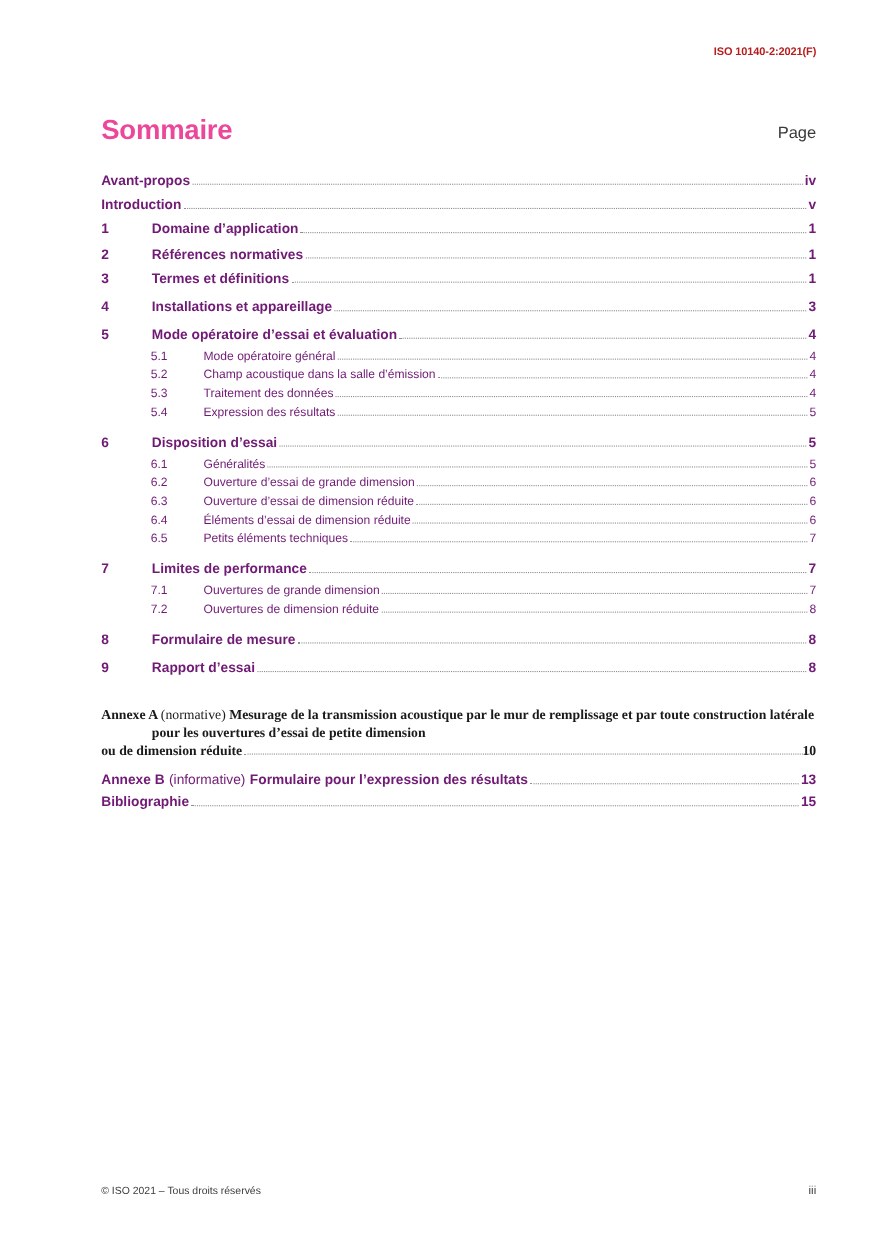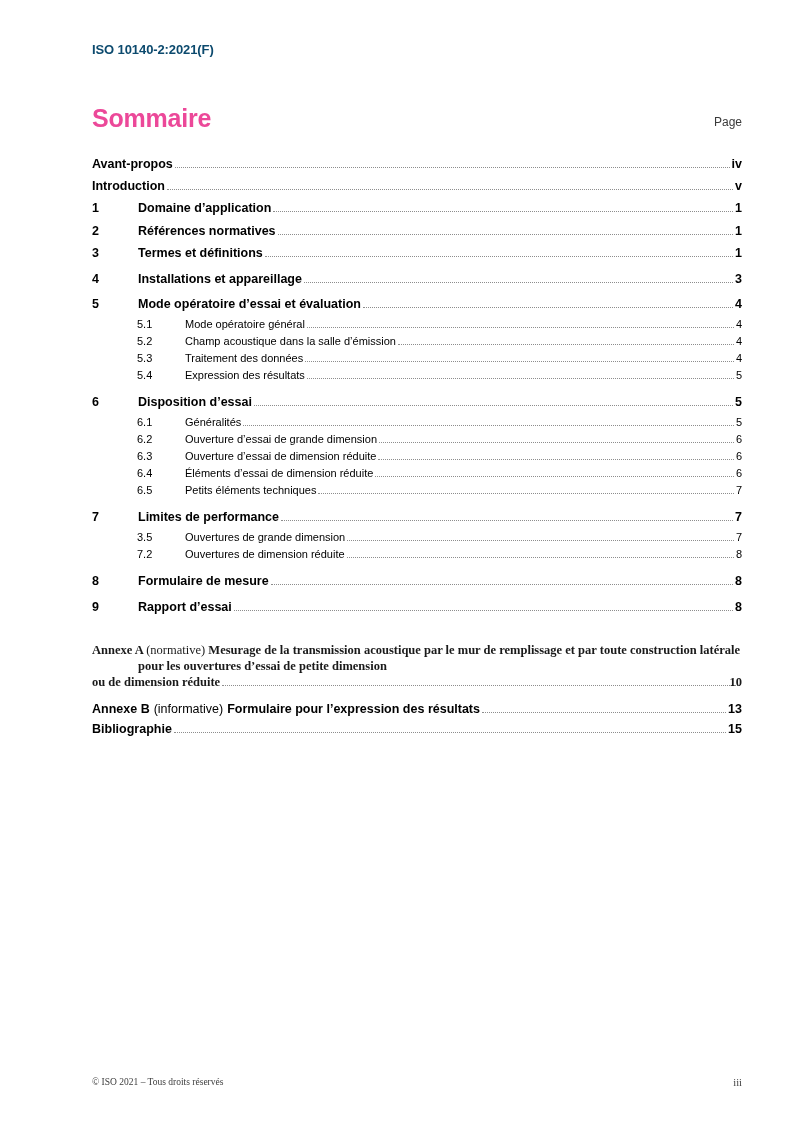--- a/index.html
+++ b/index.html
@@ -19,26 +19,26 @@
     overflow: hidden;
     box-sizing: border-box;
   }
 
   
   .doc-header {
     position: absolute;
     top: 42px;
     left: 92px;
     right: 51px;
-    text-align: left;
+    text-align: right;
     font-family: "Liberation Sans", "DejaVu Sans", sans-serif;
     font-weight: bold;
-    font-size: 13px;
+    font-size: 10px;
     letter-spacing: -0.1px;
-    color: #0c4a6e;
+    color: #b91c1c;
   }
 
   
   .title-row {
     position: absolute;
     top: 106px;
     left: 92px;
     right: 51px;
     display: flex;
     align-items: flex-end;
@@ -47,39 +47,39 @@
   .toc-title {
     font-family: "Liberation Sans", "DejaVu Sans", sans-serif;
     font-weight: bold;
     font-size: 25px;
     line-height: 1;
     color: #ec4899;
     letter-spacing: -0.2px;
   }
   .page-label {
     font-family: "Liberation Sans", "DejaVu Sans", sans-serif;
-    font-size: 12px;
+    font-size: 15px;
     color: #3a3a3a;
     padding-bottom: 2px;
     margin-left: 12px;
   }
 
   
   .toc {
     position: absolute;
     top: 153px;
     left: 92px;
     right: 51px;
   }
 
   .entry {
     display: flex;
     align-items: flex-end;
     font-family: "Liberation Sans", "DejaVu Sans", sans-serif;
-    color: #000000;
+    color: #701a75;
     position: relative;
     justify-content: flex-end;
   }
 
   .num {
     flex: 0 0 auto;
     white-space: nowrap;
   }
   .label {
     flex: 0 0 auto;
@@ -161,22 +161,22 @@
   .gap-biblio { margin-top: 4px; }
 
   
   .doc-footer {
     position: absolute;
     bottom: 34px;
     left: 92px;
     right: 51px;
     display: flex;
     justify-content: space-between;
-    align-items: flex-start;
-    font-family: Liberation Serif, serif;
+    align-items: flex-end;
+    font-family: Liberation Sans, sans-serif;
     font-size: 9.5px;
     color: #3c3c3c;
   }
   .doc-footer .folio {
     font-size: 10.5px;
   }
 </style>
 </head>
 <body>
 
@@ -299,21 +299,21 @@
       <span class="pg">7</span>
     </div>
 
     <div class="entry lvl-1 gap-before">
       <span class="num">7</span>
       <span class="label">Limites de performance</span>
       <span class="leader"></span>
       <span class="pg">7</span>
     </div>
     <div class="entry lvl-2">
-      <span class="num">3.5</span>
+      <span class="num">7.1</span>
       <span class="label">Ouvertures de grande dimension</span>
       <span class="leader"></span>
       <span class="pg">7</span>
     </div>
     <div class="entry lvl-2">
       <span class="num">7.2</span>
       <span class="label">Ouvertures de dimension réduite</span>
       <span class="leader"></span>
       <span class="pg">8</span>
     </div>

